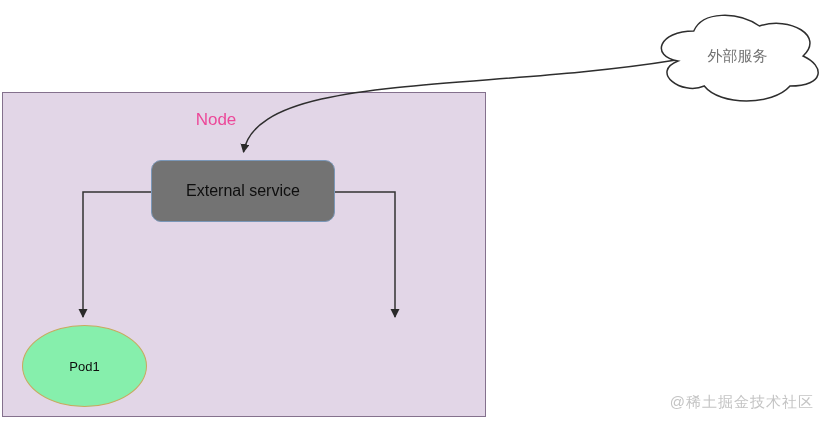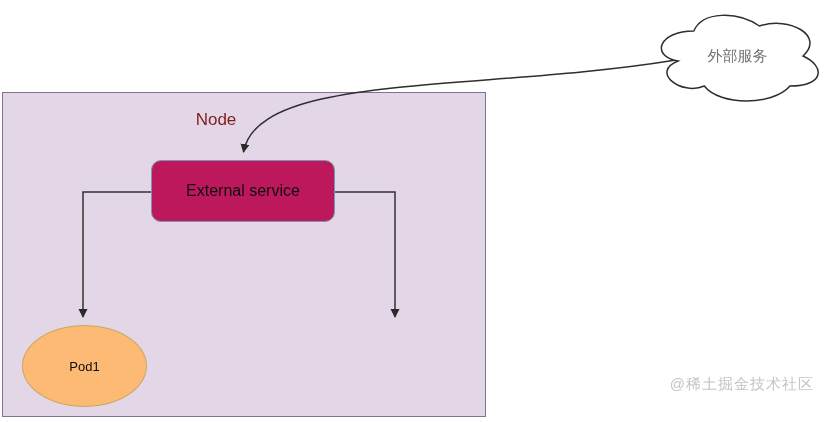--- a/index.html
+++ b/index.html
@@ -26,51 +26,51 @@
     border: 1.5px solid #84718d;
     box-sizing: border-box;
   }
   .node-label {
     position: absolute;
     left: 180px;
     top: 110px;
     width: 72px;
     text-align: center;
     font-size: 17px;
-    color: #7f1d1d;
+    color: #ec4899;
   }
   .svg-overlay {
     position: absolute;
     left: 0;
     top: 0;
     width: 836px;
     height: 422px;
     pointer-events: none;
   }
   .service-box {
     position: absolute;
     left: 151px;
     top: 160px;
     width: 184px;
     height: 62px;
-    background: #be185d;
+    background: #737373;
     border: 1.5px solid #7a97b8;
     border-radius: 10px;
     box-sizing: border-box;
     display: flex;
     align-items: center;
     justify-content: center;
     font-size: 16px;
     color: #0e0e0e;
   }
   .pod {
     position: absolute;
     top: 325px;
     height: 82px;
-    background: #fdba74;
+    background: #86efac;
     border: 1.5px solid #c9a95f;
     border-radius: 50%;
     box-sizing: border-box;
     display: flex;
     align-items: center;
     justify-content: center;
     font-size: 13px;
     color: #0e0e0e;
   }
   .pod-1 { left: 22px;  width: 125px; }
@@ -83,21 +83,21 @@
     height: 100px;
     display: flex;
     align-items: center;
     justify-content: center;
     font-size: 15px;
     color: #737373;
   }
   .watermark {
     position: absolute;
     right: 22px;
-    top: 375px;
+    top: 393px;
     font-size: 15px;
     color: #c4c4c4;
     letter-spacing: 1px;
   }
 </style>
 </head>
 <body>
 
 <div class="canvas">
 

